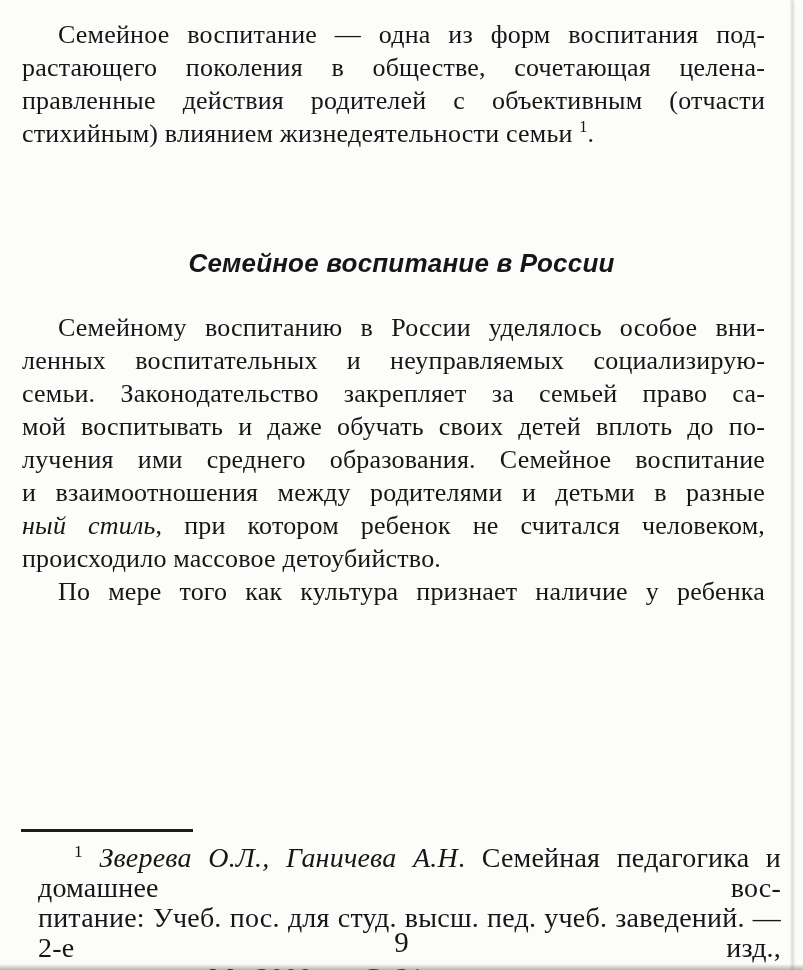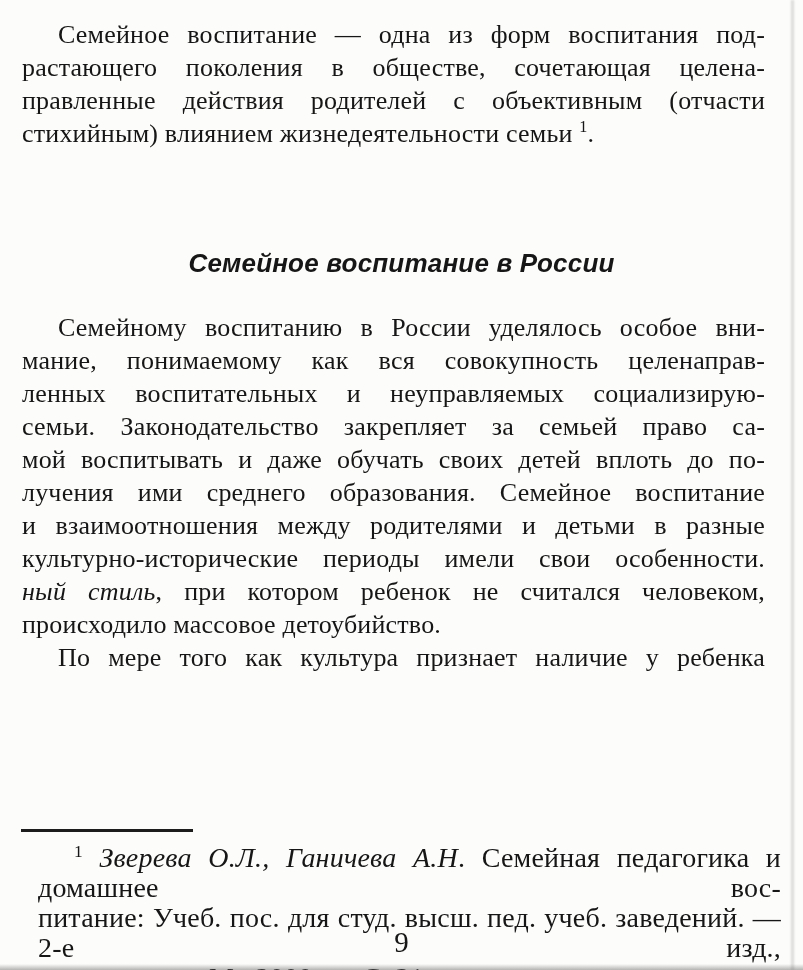--- a/index.html
+++ b/index.html
@@ -106,27 +106,25 @@
       <div class="line indent"><span>Семейное воспитание — одна из форм воспитания под-</span></div>
       <div class="line"><span>растающего поколения в обществе, сочетающая целена-</span></div>
       <div class="line"><span>правленные действия родителей с объективным (отчасти</span></div>
       <div class="line left"><span>стихийным) влиянием жизнедеятельности семьи </span><sup>1</sup><span>.</span></div>
     </div>
 
   <h1 class="heading">Семейное воспитание в России</h1>
 
   <div class="textblock main">
       <div class="line indent"><span>Семейному воспитанию в России уделялось особое вни-</span></div>
-      <div class="line"><span>мание, понимаемому как вся совокупность целенаправ-</span></div>
       <div class="line"><span>ленных воспитательных и неуправляемых социализирую-</span></div>
       <div class="line"><span>семьи. Законодательство закрепляет за семьей право са-</span></div>
       <div class="line"><span>мой воспитывать и даже обучать своих детей вплоть до по-</span></div>
       <div class="line"><span>лучения ими среднего образования. Семейное воспитание</span></div>
       <div class="line"><span>и взаимоотношения между родителями и детьми в разные</span></div>
-      <div class="line"><span>культурно-исторические периоды имели свои особенности.</span></div>
       <div class="line"><em>ный стиль</em><span>, при котором ребенок не считался человеком,</span></div>
       <div class="line left"><span>происходило массовое детоубийство.</span></div>
       <div class="line indent"><span>По мере того как культура признает наличие у ребенка</span></div>
     </div>
 
   <div class="footnote-rule"></div>
 
   <div class="textblock footnote">
       <div class="line indent"><sup>1</sup><span> </span><em>Зверева О.Л., Ганичева А.Н</em><span>. Семейная педагогика и домашнее вос-</span></div>
       <div class="line"><span>питание: Учеб. пос. для студ. высш. пед. учеб. заведений. — 2-е изд.,</span></div>

